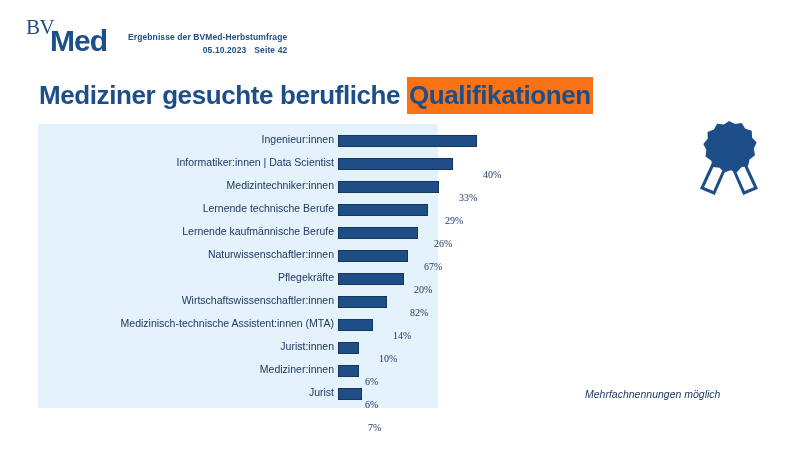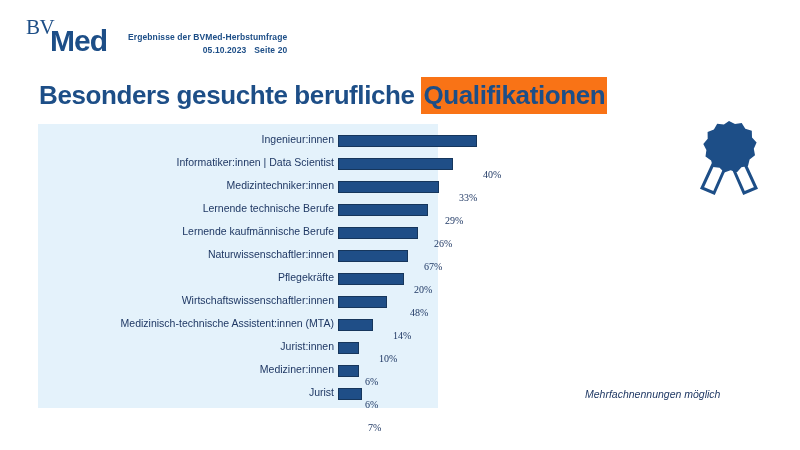--- a/index.html
+++ b/index.html
@@ -156,26 +156,26 @@
 <div id="header">
 
   <div id="logo">
     <span id="logo-bv">BV</span>
     <span id="logo-med">Med</span>
   </div>
 
   <div id="header-meta">
     <div class="line1">Ergebnisse der BVMed-Herbstumfrage</div>
     <div class="line2">
-      <span>05.10.2023</span><span class="page-sep"></span><span>Seite</span>&nbsp;<span>20</span>
+      <span>05.10.2023</span><span class="page-sep"></span><span>Seite</span>&nbsp;<span>42</span>
     </div>
   </div>
 </div>
 
-<div id="title"><span>Besonders gesuchte berufliche </span><span class="hl">Qualifikationen</span></div>
+<div id="title"><span>Mediziner gesuchte berufliche </span><span class="hl">Qualifikationen</span></div>
 
 <div id="chart-panel">
     <div class="bar-row" style="top: 6px;">
       <div class="bar-label">Ingenieur:innen</div>
       <div class="bar-track">
         <div class="bar-fill" style="width: 139px;"></div>
       </div>
       <div class="bar-value" style="left: 445px;">40%</div>
     </div>
     <div class="bar-row" style="top: 29px;">
@@ -211,21 +211,21 @@
       <div class="bar-track">
         <div class="bar-fill" style="width: 70px;"></div>
       </div>
       <div class="bar-value" style="left: 376px;">20%</div>
     </div>
     <div class="bar-row" style="top: 144px;">
       <div class="bar-label">Pflegekräfte</div>
       <div class="bar-track">
         <div class="bar-fill" style="width: 66px;"></div>
       </div>
-      <div class="bar-value" style="left: 372px;">48%</div>
+      <div class="bar-value" style="left: 372px;">82%</div>
     </div>
     <div class="bar-row" style="top: 167px;">
       <div class="bar-label">Wirtschaftswissenschaftler:innen</div>
       <div class="bar-track">
         <div class="bar-fill" style="width: 49px;"></div>
       </div>
       <div class="bar-value" style="left: 355px;">14%</div>
     </div>
     <div class="bar-row" style="top: 190px;">
       <div class="bar-label">Medizinisch-technische Assistent:innen (MTA)</div>

